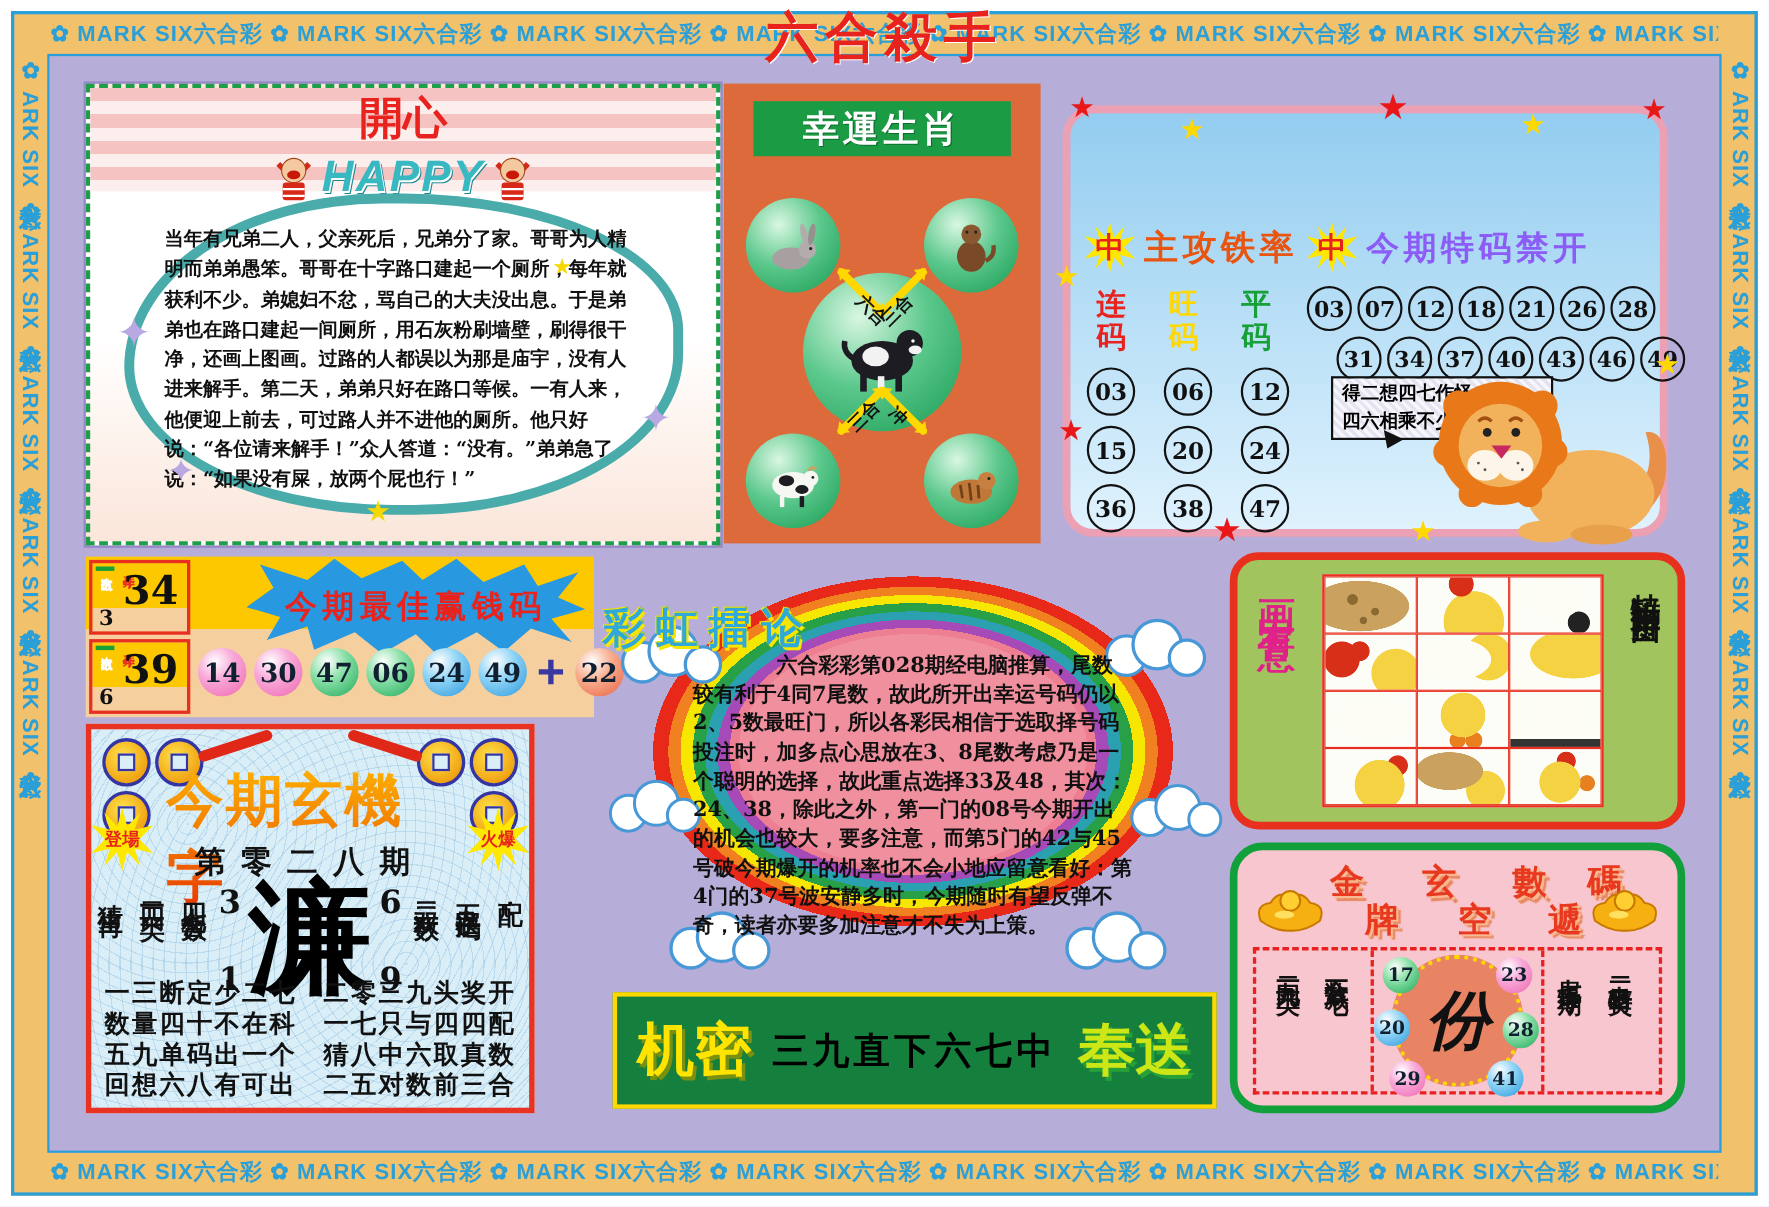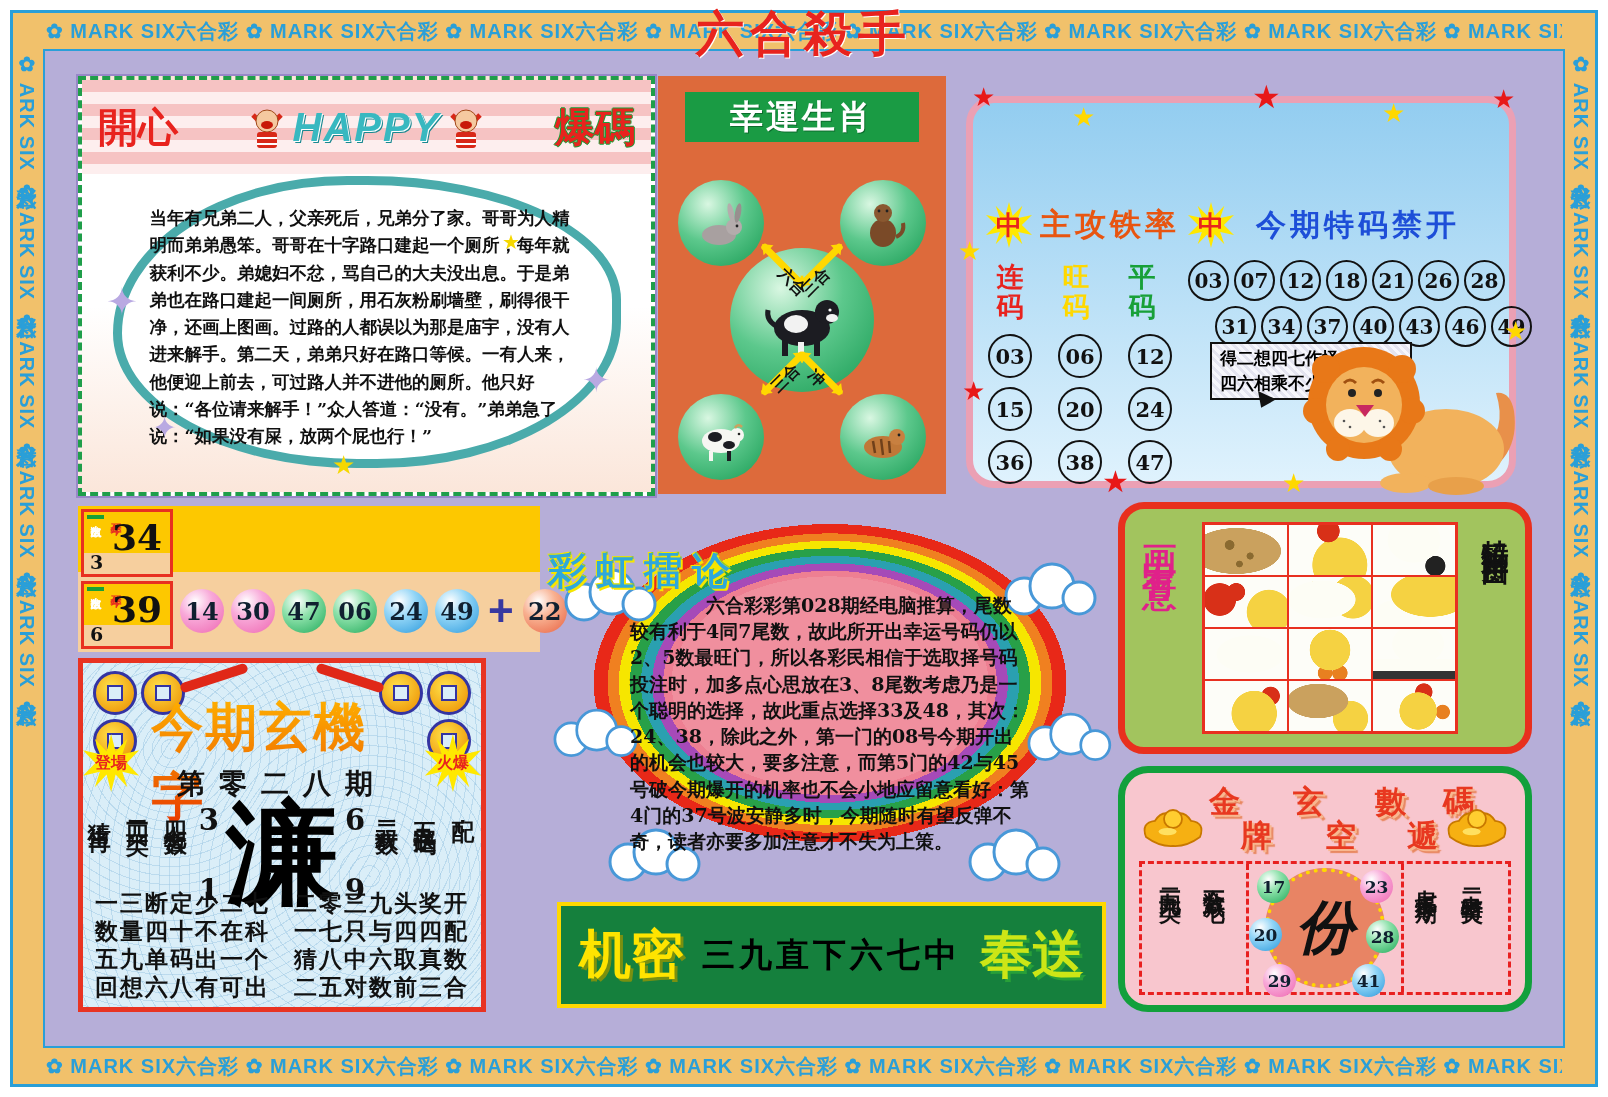--- a/index.html
+++ b/index.html
@@ -10,21 +10,21 @@
   .content-bg{position:absolute;left:43px;top:49px;width:1522px;height:999px;background:#b6aed8;border:2px solid #2a9fd8;box-sizing:border-box;}
   .strip{position:absolute;color:#2a9fd8;font-size:20px;font-weight:bold;white-space:nowrap;overflow:hidden;letter-spacing:1px;}
   .strip-top{left:46px;top:16px;width:1516px;height:30px;line-height:30px;text-align:center;}
   .strip-bottom{left:46px;bottom:16px;width:1516px;height:30px;line-height:30px;text-align:center;}
   .strip-left,.strip-right{top:52px;height:992px;width:28px;writing-mode:vertical-rl;text-orientation:mixed;line-height:28px;}
   .strip-left{left:13px;}
   .strip-right{right:13px;}
   .main-title{position:absolute;left:50%;top:2px;transform:translateX(-50%);font-size:48px;font-weight:bold;color:#e8231e;font-family:"DejaVu Serif",serif;letter-spacing:6px;z-index:9;text-shadow:1px 1px 0 #fff;}
   
   .story{position:absolute;left:78px;top:76px;width:577px;height:420px;background:linear-gradient(180deg,#ffffff 0%,#ffffff 55%,#fbe6da 100%);border:4px dashed #1f9e4a;outline:2px solid #9888c8;box-sizing:border-box;overflow:hidden;}
-  .story-head{height:94px;background:repeating-linear-gradient(180deg,#f6c3c3 0 12px,#fdeeee 12px 24px);display:flex;align-items:center;justify-content:space-between;padding:0 16px;}
+  .story-head{height:94px;background:repeating-linear-gradient(180deg,#f6c3c3 0 12px,#fdeeee 12px 24px);display:flex;align-items:center;justify-content:space-between;padding:0 16px;flex-direction:column;}
   .story-head .kaixin,.story-head .baoma{font-size:40px;font-weight:bold;font-family:"DejaVu Serif",serif;color:#e8231e;}
   .story-head .baoma{text-shadow:1px 0 #18a038,-1px 0 #18a038,0 1px #18a038,0 -1px #18a038;}
   .happy-group{display:flex;align-items:center;gap:6px;}
   .happy-word{font-size:40px;font-weight:bold;font-style:italic;color:#38b8c0;letter-spacing:2px;text-shadow:1px 1px 0 #fff,2px 2px 0 #1a8890;}
   .cloud{position:relative;margin:2px auto 0;width:508px;height:292px;background:#fff;border:9px solid #4aabab;border-radius:48% 52% 50% 50% / 56% 44% 52% 48%;box-sizing:border-box;padding:20px 28px;}
   .story-text{font-family:"DejaVu Serif",serif;font-weight:bold;font-size:17.5px;line-height:1.56;color:#101010;}
   .dec-star{position:absolute;pointer-events:none;}
   
   .zodiac{position:absolute;left:658px;top:76px;width:288px;height:418px;background:#dd6a3b;overflow:hidden;}
   .zodiac-title{margin:16px auto 0;width:234px;height:50px;background:#1a9b44;display:flex;align-items:center;justify-content:center;font-size:33px;font-weight:bold;color:#fff;font-family:"DejaVu Serif",serif;letter-spacing:3px;text-shadow:1px 1px 0 #0c6c2c;}
@@ -39,21 +39,21 @@
   .zarrow:after{content:"";position:absolute;right:-8px;top:-4px;border:7px solid transparent;border-left:9px solid #ffd800;}
   .zlabel{position:absolute;font-size:16px;font-weight:bold;color:#111;font-family:"DejaVu Serif",serif;}
   
   .lionp{position:absolute;left:952px;top:76px;width:578px;height:420px;}
   .sky{position:absolute;left:14px;top:20px;right:14px;bottom:8px;border-radius:28px;border:7px solid #eba0b4;background:linear-gradient(180deg,#93cdf0 0%,#dff2fd 100%);box-sizing:border-box;}
   .lion-title{position:absolute;top:34px;left:0;right:60px;text-align:center;font-size:46px;font-weight:bold;font-family:"DejaVu Serif",serif;color:#c3b4d6;letter-spacing:8px;text-shadow:3px 3px 2px #6a5a88;}
   .slogan{position:absolute;top:126px;left:34px;right:24px;display:flex;align-items:center;gap:8px;}
   .burst{display:inline-flex;align-items:center;justify-content:center;background:#ffe800;clip-path:polygon(50% 0,58% 30%,79% 8%,70% 35%,100% 28%,78% 50%,100% 72%,70% 65%,79% 92%,58% 70%,50% 100%,42% 70%,21% 92%,30% 65%,0 72%,22% 50%,0 28%,30% 35%,21% 8%,42% 30%);}
   .burst-zhong{width:46px;height:46px;font-size:26px;font-weight:bold;color:#e8231e;font-family:"DejaVu Serif",serif;}
   .slogan-mid{font-size:31px;font-weight:bold;font-family:"DejaVu Serif",serif;color:#e85510;letter-spacing:4px;}
-  .slogan-right{font-size:30px;font-weight:bold;font-family:"DejaVu Serif",serif;color:#1d4ed8;margin-left:14px;letter-spacing:4px;}
+  .slogan-right{font-size:30px;font-weight:bold;font-family:"DejaVu Serif",serif;color:#8b5cf6;letter-spacing:4px;}
   .circ{display:inline-flex;align-items:center;justify-content:center;border:2.5px solid #111;border-radius:50%;font-family:"DejaVu Serif",serif;font-weight:bold;color:#111;background:transparent;}
   .banrow{position:absolute;left:236px;display:flex;gap:5px;}
   .banrow .circ{width:37px;height:37px;font-size:20px;}
   .collabels{position:absolute;left:32px;top:186px;display:flex;gap:14px;}
   .collabel{width:52px;text-align:center;font-size:27px;font-weight:bold;font-family:"DejaVu Serif",serif;line-height:1.1;}
   .grid9{position:absolute;left:36px;top:258px;width:212px;}
   .grid9 .row{display:flex;gap:26px;margin-bottom:9px;}
   .grid9 .circ{width:40px;height:40px;font-size:21px;}
   .bubble{position:absolute;left:258px;top:266px;width:202px;height:58px;border:2px solid #111;background:repeating-linear-gradient(45deg,#f6f6fc 0 3px,#e4e4f0 3px 6px);font-family:"DejaVu Serif",serif;font-weight:bold;font-size:17px;line-height:1.45;display:flex;flex-direction:column;justify-content:center;padding-left:8px;box-sizing:border-box;}
   .bubble:after{content:"";position:absolute;left:40px;bottom:-20px;border:10px solid transparent;border-top:14px solid #111;transform:rotate(25deg);}
@@ -331,20 +331,23 @@
     <span class="lstar" style="left:430px;top:22px;color:#ffd800;">★</span>
     <span class="lstar" style="left:540px;top:8px;color:#e81818;">★</span>
     <span class="lstar" style="left:6px;top:160px;color:#ffd800;">★</span>
     <span class="lstar" style="left:10px;top:300px;color:#e81818;">★</span>
     <span class="lstar" style="left:150px;top:388px;color:#e81818;font-size:30px;">★</span>
     <span class="lstar" style="left:330px;top:392px;color:#ffd800;">★</span>
     <span class="lstar" style="left:552px;top:240px;color:#ffd800;">★</span>
   </div>
 
   <div class="best">
+    <div class="best-burst">
+      <span>今期最佳赢钱码</span>
+    </div>
     <div class="statbox" style="top:3px;">
       <span class="ylab">今年开</span>
       <span class="badge">出次数</span>
       <span class="num">34</span>
       <span class="cnt">3</span>
     </div>
     <div class="statbox" style="top:75px;">
       <span class="ylab">今年开</span>
       <span class="badge">出次数</span>
       <span class="num">39</span>

